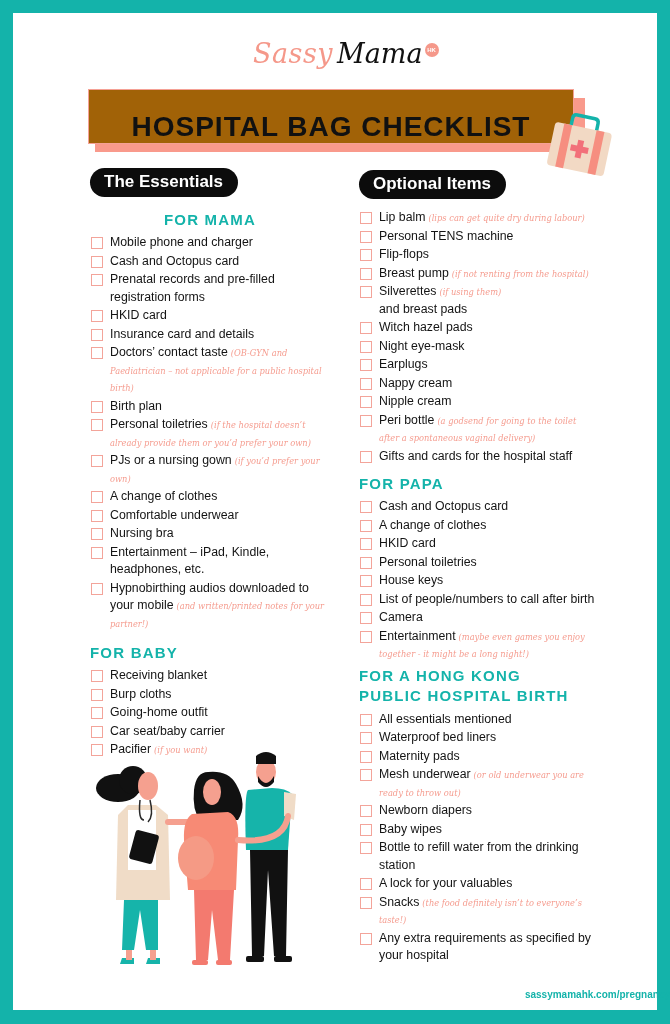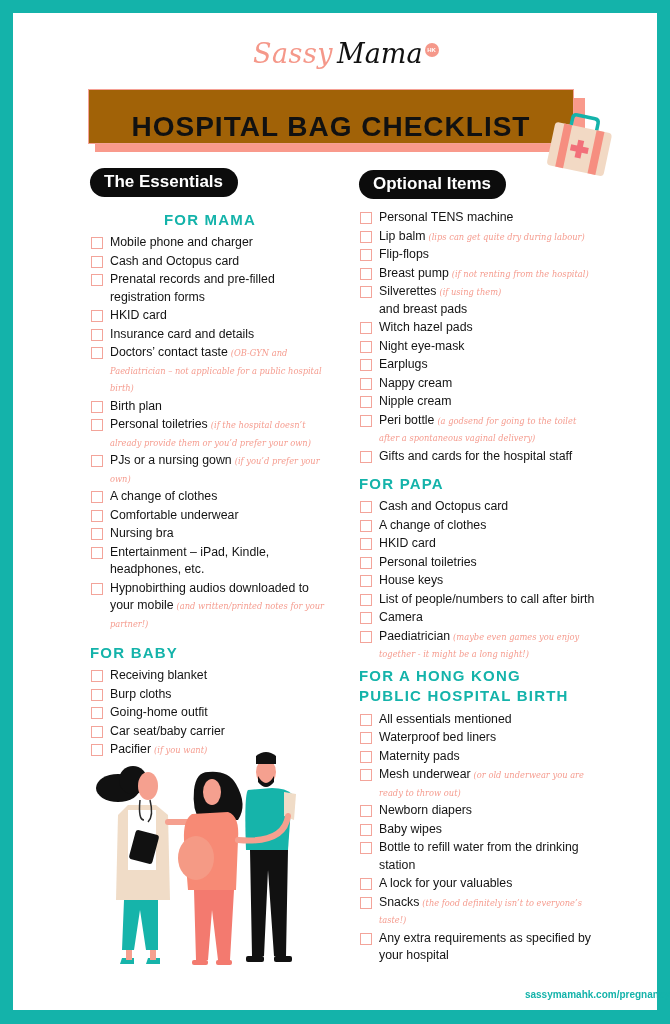--- a/index.html
+++ b/index.html
@@ -197,22 +197,22 @@
       <li class="item"><span class="cb"></span><span>Burp cloths</span></li>
       <li class="item"><span class="cb"></span><span>Going-home outfit</span></li>
       <li class="item"><span class="cb"></span><span>Car seat/baby carrier</span></li>
       <li class="item"><span class="cb"></span><span>Pacifier</span><span class="note note-inline">(if you want)</span></li>
     </ul>
 </div>
 
 <div class="col col-right">
   <span class="pill">Optional Items</span>
   <ul class="items" id="list-optional" style="margin-top:10px;">
+      <li class="item"><span class="cb"></span><span>Lip balm</span><span class="note note-inline">(lips can get quite dry during labour)</span></li>
       <li class="item"><span class="cb"></span><span>Personal TENS machine</span></li>
-      <li class="item"><span class="cb"></span><span>Lip balm</span><span class="note note-inline">(lips can get quite dry during labour)</span></li>
       <li class="item"><span class="cb"></span><span>Flip-flops</span></li>
       <li class="item"><span class="cb"></span><span>Breast pump</span><span class="note note-inline">(if not renting from the hospital)</span></li>
       <li class="item"><span class="cb"></span><span>Silverettes</span><span class="note note-inline">(if using them)</span><br><span>and breast pads</span></li>
       <li class="item"><span class="cb"></span><span>Witch hazel pads</span></li>
       <li class="item"><span class="cb"></span><span>Night eye-mask</span></li>
       <li class="item"><span class="cb"></span><span>Earplugs</span></li>
       <li class="item"><span class="cb"></span><span>Nappy cream</span></li>
       <li class="item"><span class="cb"></span><span>Nipple cream</span></li>
       <li class="item"><span class="cb"></span><span>Peri bottle</span><span class="note note-inline">(a godsend for going to the toilet after a spontaneous vaginal delivery)</span></li>
       <li class="item"><span class="cb"></span><span>Gifts and cards for the hospital staff</span></li>
@@ -220,21 +220,21 @@
 
   <div class="section-heading" style="margin-top:10px;">FOR PAPA</div>
   <ul class="items" id="list-papa">
       <li class="item"><span class="cb"></span><span>Cash and Octopus card</span></li>
       <li class="item"><span class="cb"></span><span>A change of clothes</span></li>
       <li class="item"><span class="cb"></span><span>HKID card</span></li>
       <li class="item"><span class="cb"></span><span>Personal toiletries</span></li>
       <li class="item"><span class="cb"></span><span>House keys</span></li>
       <li class="item"><span class="cb"></span><span>List of people/numbers to call after birth</span></li>
       <li class="item"><span class="cb"></span><span>Camera</span></li>
-      <li class="item"><span class="cb"></span><span>Paediatrician</span><span class="note note-inline">(maybe even games you enjoy together - it might be a long night!)</span></li>
+      <li class="item"><span class="cb"></span><span>Entertainment</span><span class="note note-inline">(maybe even games you enjoy together - it might be a long night!)</span></li>
     </ul>
 
   <div class="section-heading" style="margin-top:3px; width:220px; line-height:20px;">FOR A HONG KONG PUBLIC HOSPITAL BIRTH</div>
   <ul class="items" id="list-public">
       <li class="item"><span class="cb"></span><span>All essentials mentioned</span></li>
       <li class="item"><span class="cb"></span><span>Waterproof bed liners</span></li>
       <li class="item"><span class="cb"></span><span>Maternity pads</span></li>
       <li class="item"><span class="cb"></span><span>Mesh underwear</span><span class="note note-inline">(or old underwear you are ready to throw out)</span></li>
       <li class="item"><span class="cb"></span><span>Newborn diapers</span></li>
       <li class="item"><span class="cb"></span><span>Baby wipes</span></li>

